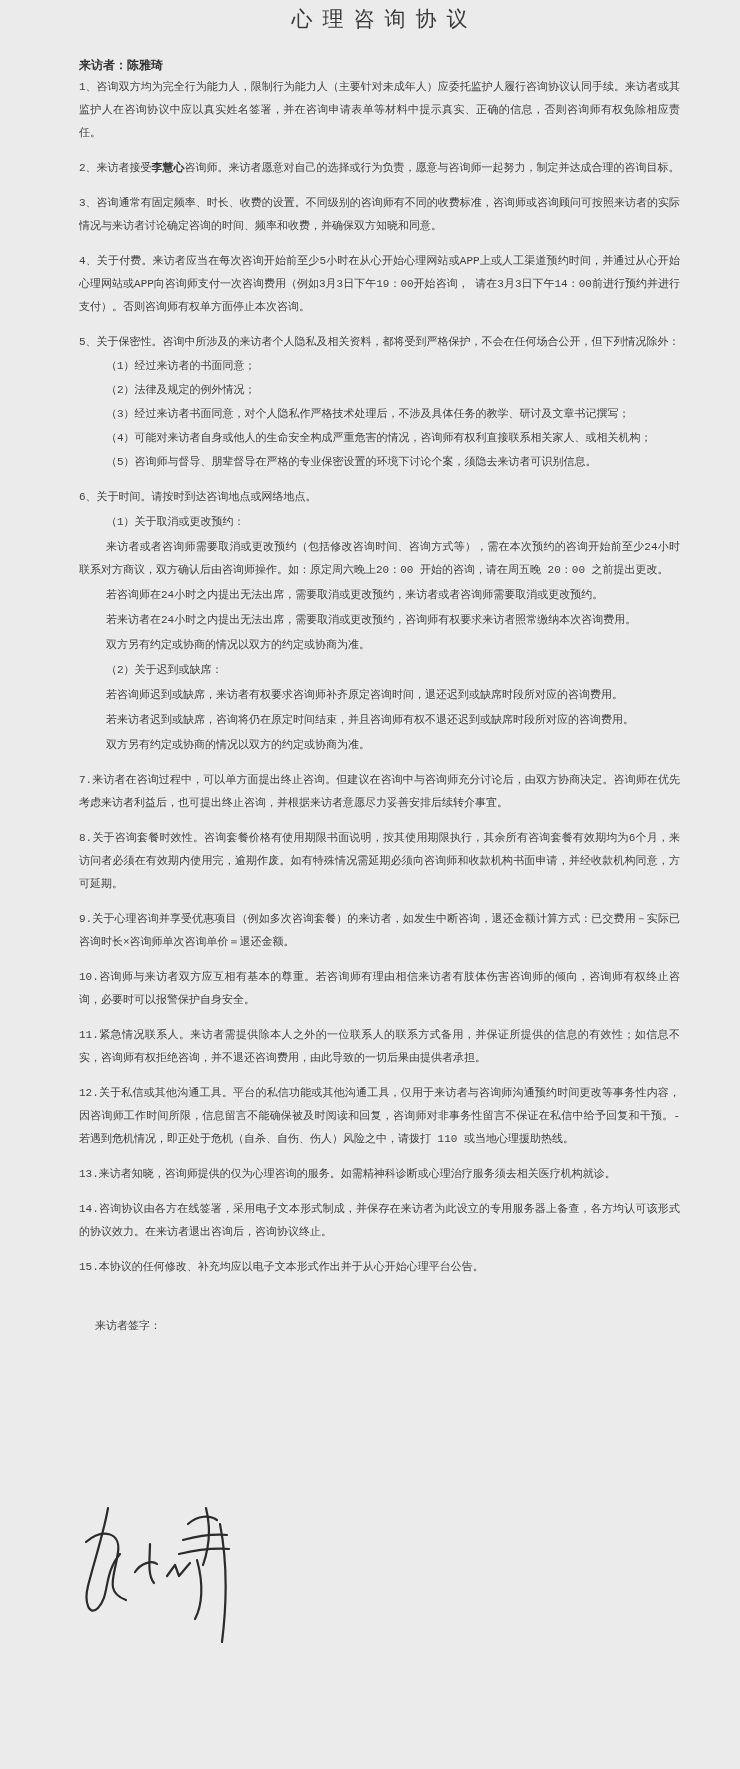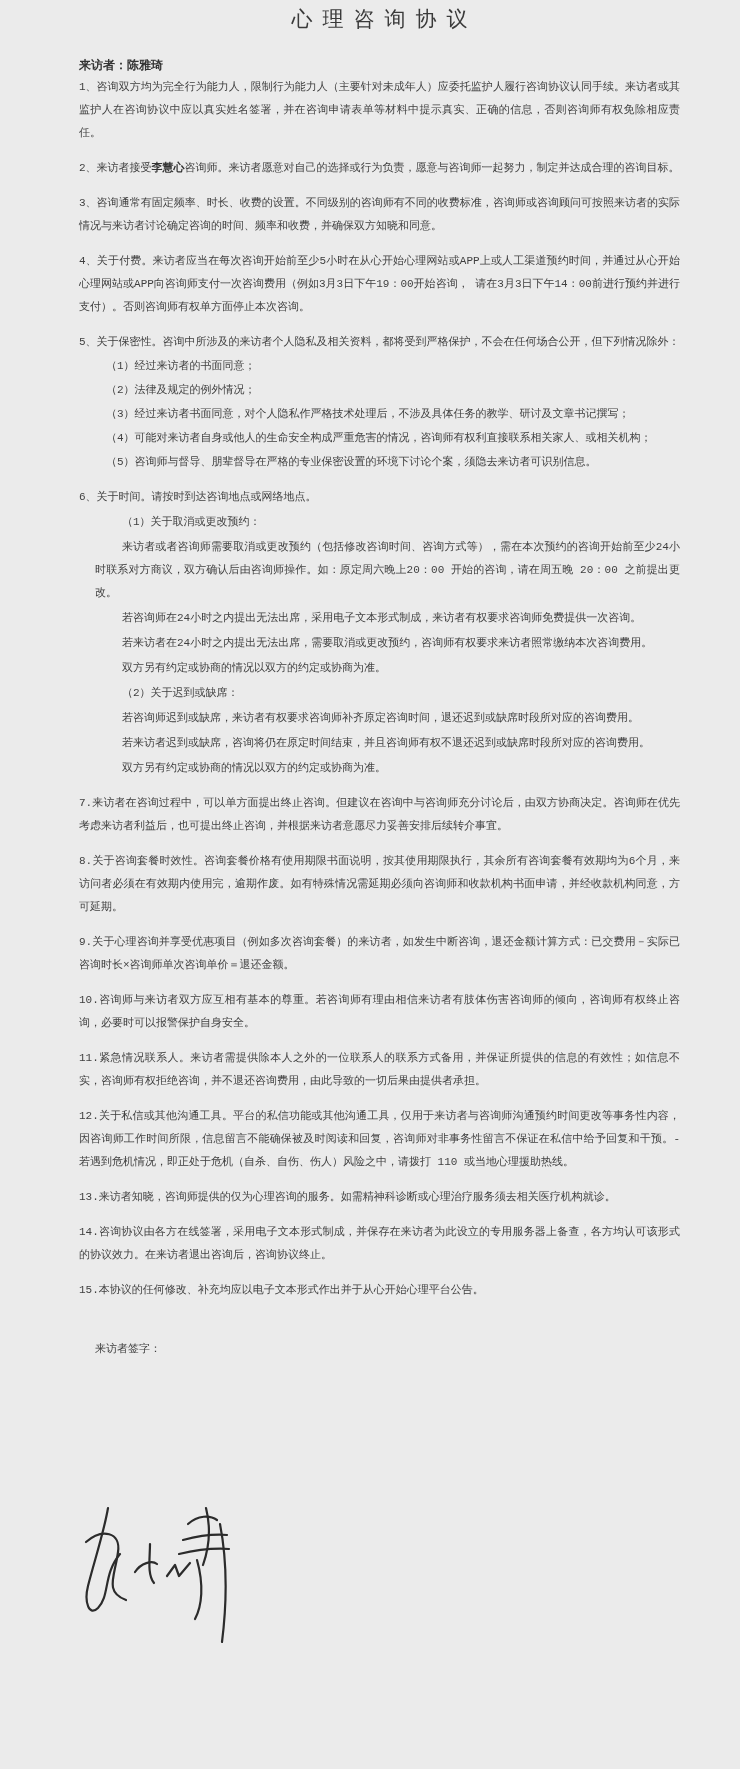--- a/index.html
+++ b/index.html
@@ -42,21 +42,21 @@
   }
   .para.first { margin-top: 0; }
   .item {
     margin: 1px 0 0 0;
     font-size: 11px;
     line-height: 23px;
     text-indent: 27px;
     text-align: justify;
   }
   .sub {
-    margin: 2px 0 0 16px;
+    margin: 2px 0 0 0;
     font-size: 11px;
     line-height: 23px;
     text-indent: 27px;
     text-align: justify;
   }
   .inline-bold { font-weight: 700; color: #333333; }
   .sign-label {
     margin: 36px 0 0 16px;
     font-size: 11px;
     line-height: 23px;
@@ -97,21 +97,21 @@
   <p class="para">5、关于保密性。咨询中所涉及的来访者个人隐私及相关资料，都将受到严格保护，不会在任何场合公开，但下列情况除外：</p>
   <p class="item">（1）经过来访者的书面同意；</p>
   <p class="item">（2）法律及规定的例外情况；</p>
   <p class="item">（3）经过来访者书面同意，对个人隐私作严格技术处理后，不涉及具体任务的教学、研讨及文章书记撰写；</p>
   <p class="item">（4）可能对来访者自身或他人的生命安全构成严重危害的情况，咨询师有权利直接联系相关家人、或相关机构；</p>
   <p class="item">（5）咨询师与督导、朋辈督导在严格的专业保密设置的环境下讨论个案，须隐去来访者可识别信息。</p>
 
   <p class="para">6、关于时间。请按时到达咨询地点或网络地点。</p>
   <p class="sub">（1）关于取消或更改预约：</p>
   <p class="sub">来访者或者咨询师需要取消或更改预约（包括修改咨询时间、咨询方式等），需在本次预约的咨询开始前至少24小时联系对方商议，双方确认后由咨询师操作。如：原定周六晚上20：00 开始的咨询，请在周五晚 20：00 之前提出更改。</p>
-  <p class="sub">若咨询师在24小时之内提出无法出席，采用电子文本形式制成，来访者有权要求咨询师免费提供一次咨询。</p>
+  <p class="sub">若咨询师在24小时之内提出无法出席，需要取消或更改预约，来访者或者咨询师需要取消或更改预约。</p>
   <p class="sub">若来访者在24小时之内提出无法出席，需要取消或更改预约，咨询师有权要求来访者照常缴纳本次咨询费用。</p>
   <p class="sub">双方另有约定或协商的情况以双方的约定或协商为准。</p>
   <p class="sub">（2）关于迟到或缺席：</p>
   <p class="sub">若咨询师迟到或缺席，来访者有权要求咨询师补齐原定咨询时间，退还迟到或缺席时段所对应的咨询费用。</p>
   <p class="sub">若来访者迟到或缺席，咨询将仍在原定时间结束，并且咨询师有权不退还迟到或缺席时段所对应的咨询费用。</p>
   <p class="sub">双方另有约定或协商的情况以双方的约定或协商为准。</p>
 
   <p class="para">7.来访者在咨询过程中，可以单方面提出终止咨询。但建议在咨询中与咨询师充分讨论后，由双方协商决定。咨询师在优先考虑来访者利益后，也可提出终止咨询，并根据来访者意愿尽力妥善安排后续转介事宜。</p>
   <p class="para">8.关于咨询套餐时效性。咨询套餐价格有使用期限书面说明，按其使用期限执行，其余所有咨询套餐有效期均为6个月，来访问者必须在有效期内使用完，逾期作废。如有特殊情况需延期必须向咨询师和收款机构书面申请，并经收款机构同意，方可延期。</p>
   <p class="para">9.关于心理咨询并享受优惠项目（例如多次咨询套餐）的来访者，如发生中断咨询，退还金额计算方式：已交费用－实际已咨询时长×咨询师单次咨询单价＝退还金额。</p>

